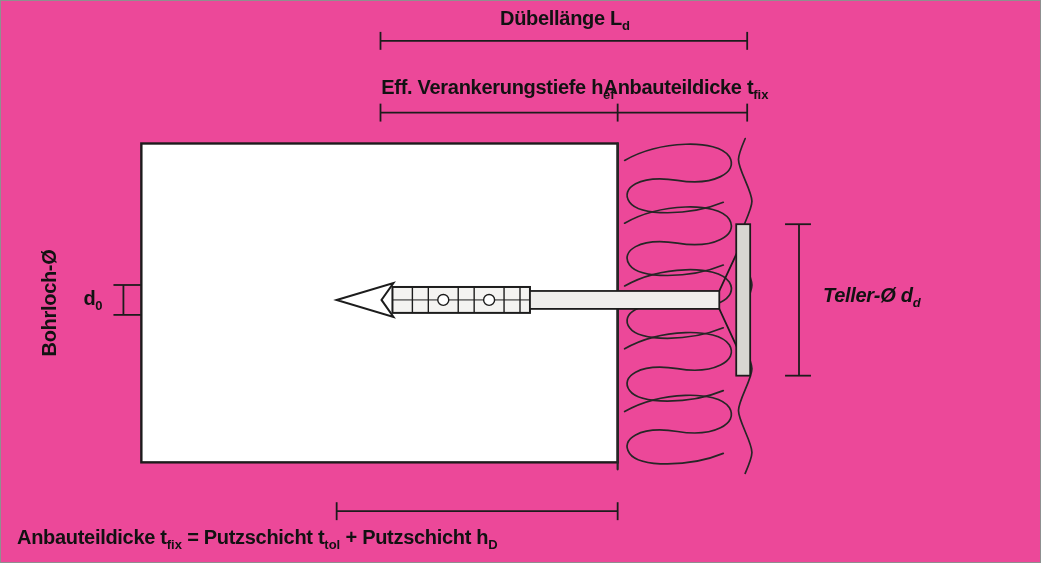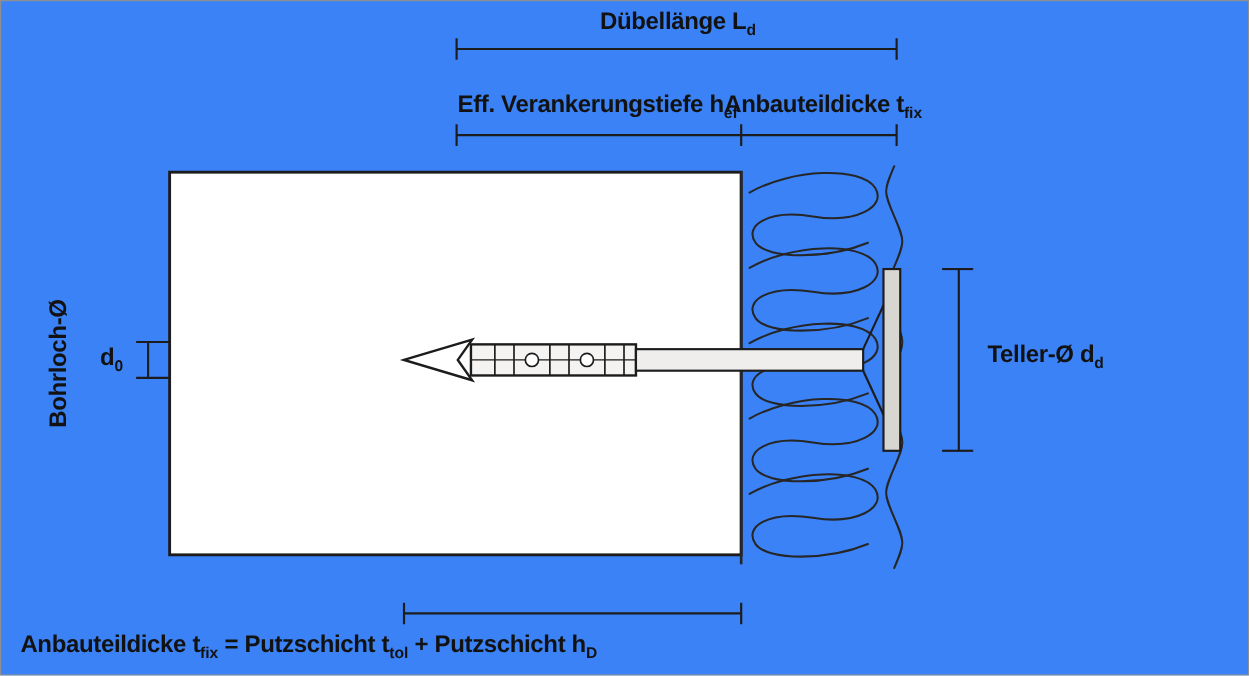--- a/index.html
+++ b/index.html
@@ -1,32 +1,32 @@
 <!DOCTYPE html>
 <html><head>
 <meta charset="utf-8">
 <style>
   * { margin:0; padding:0; box-sizing:border-box; }
   html,body { background:#ffffff; }
   body { font-family:"Liberation Sans", sans-serif; }
   .stage{
     position:relative; width:1041px; height:563px;
-    background:#3b82f6; border:1px solid #8f8f8f; overflow:hidden;
+    background:#ec4899; border:1px solid #8f8f8f; overflow:hidden;
   }
   svg.draw{ position:absolute; left:0; top:0; width:100%; height:100%; }
   .lbl{
     position:absolute; font-weight:700; font-size:20px; line-height:24px;
     color:#121212; letter-spacing:-0.3px; white-space:nowrap;
   }
   .lbl .t{ font-weight:700; }
   .lbl .s{ font-weight:700; }
   .lbl .sub{ font-size:13px; vertical-align:-5px; letter-spacing:0; font-weight:700; }
   .center{ text-align:center; }
   .rot{ transform:translate(-50%,-50%) rotate(-90deg); }
-  .midv{ transform:translateY(-50%); }
+  .midv{ transform:translateY(-50%);font-style:italic; }
   .midc{ transform:translate(-50%,-50%); }
 </style>
 </head>
 <body>
 
 <div class="stage">
 
   <svg class="draw" viewBox="0 0 1041 563">
     <defs>
       <path id="coil" d="M625 14 C660 -6 718 -8 730 10 C740 26 714 40 678 34 C640 28 620 42 630 56 C640 70 690 70 724 56"></path>

